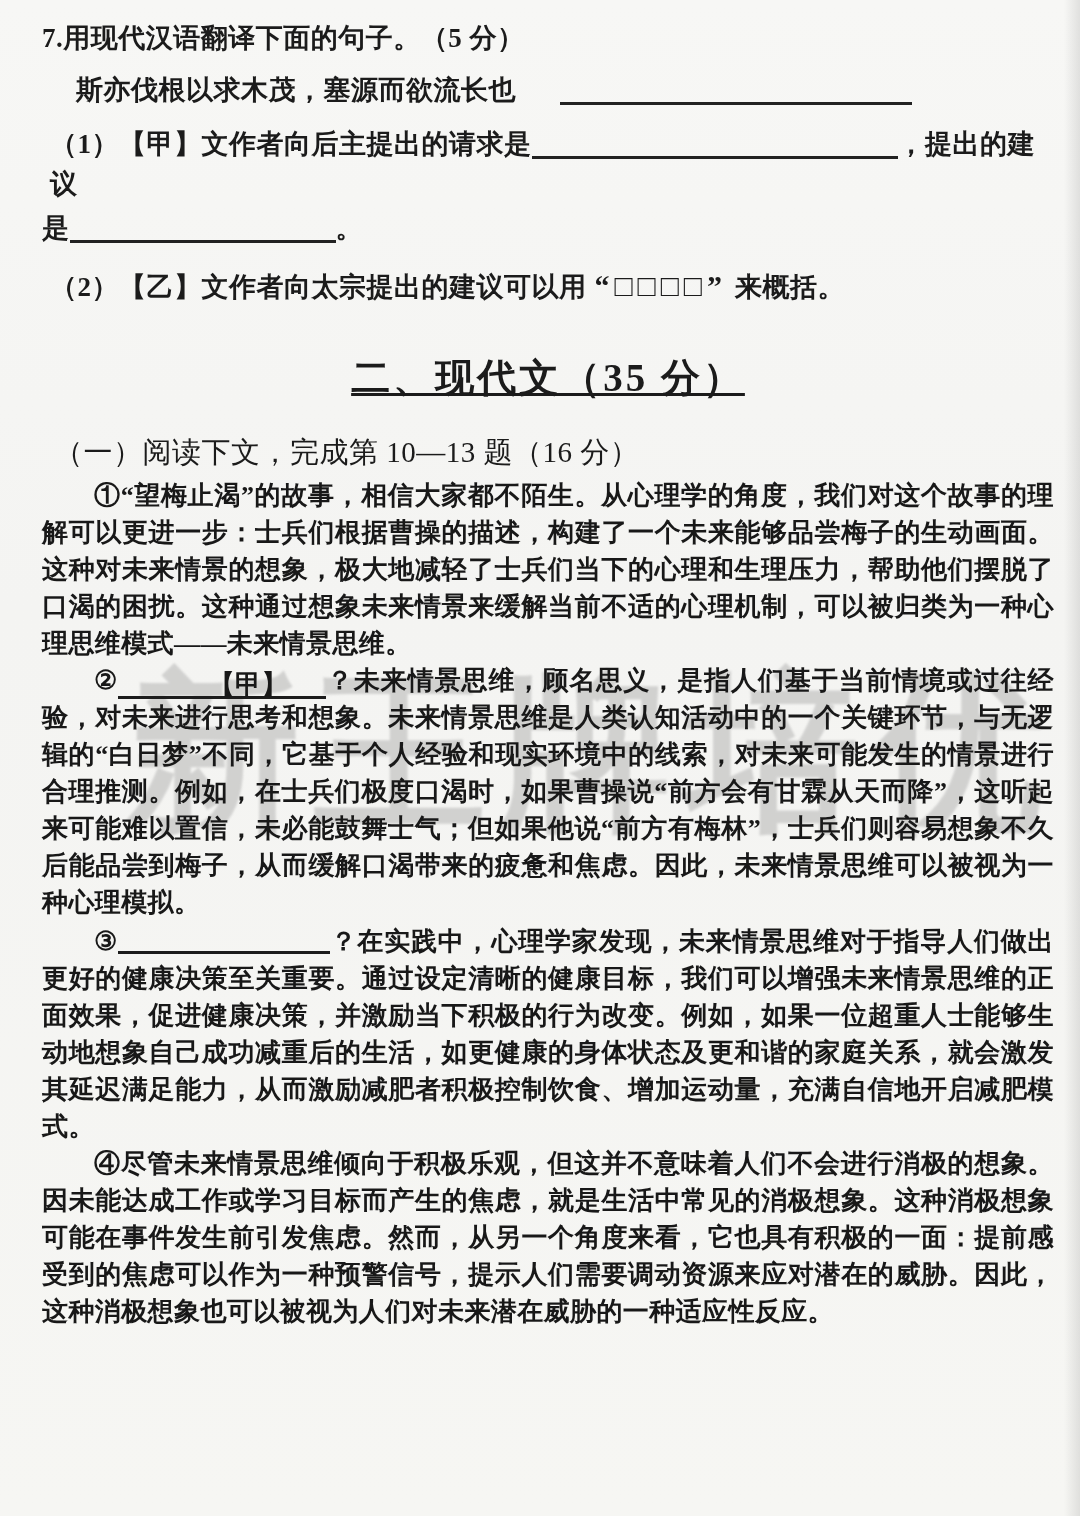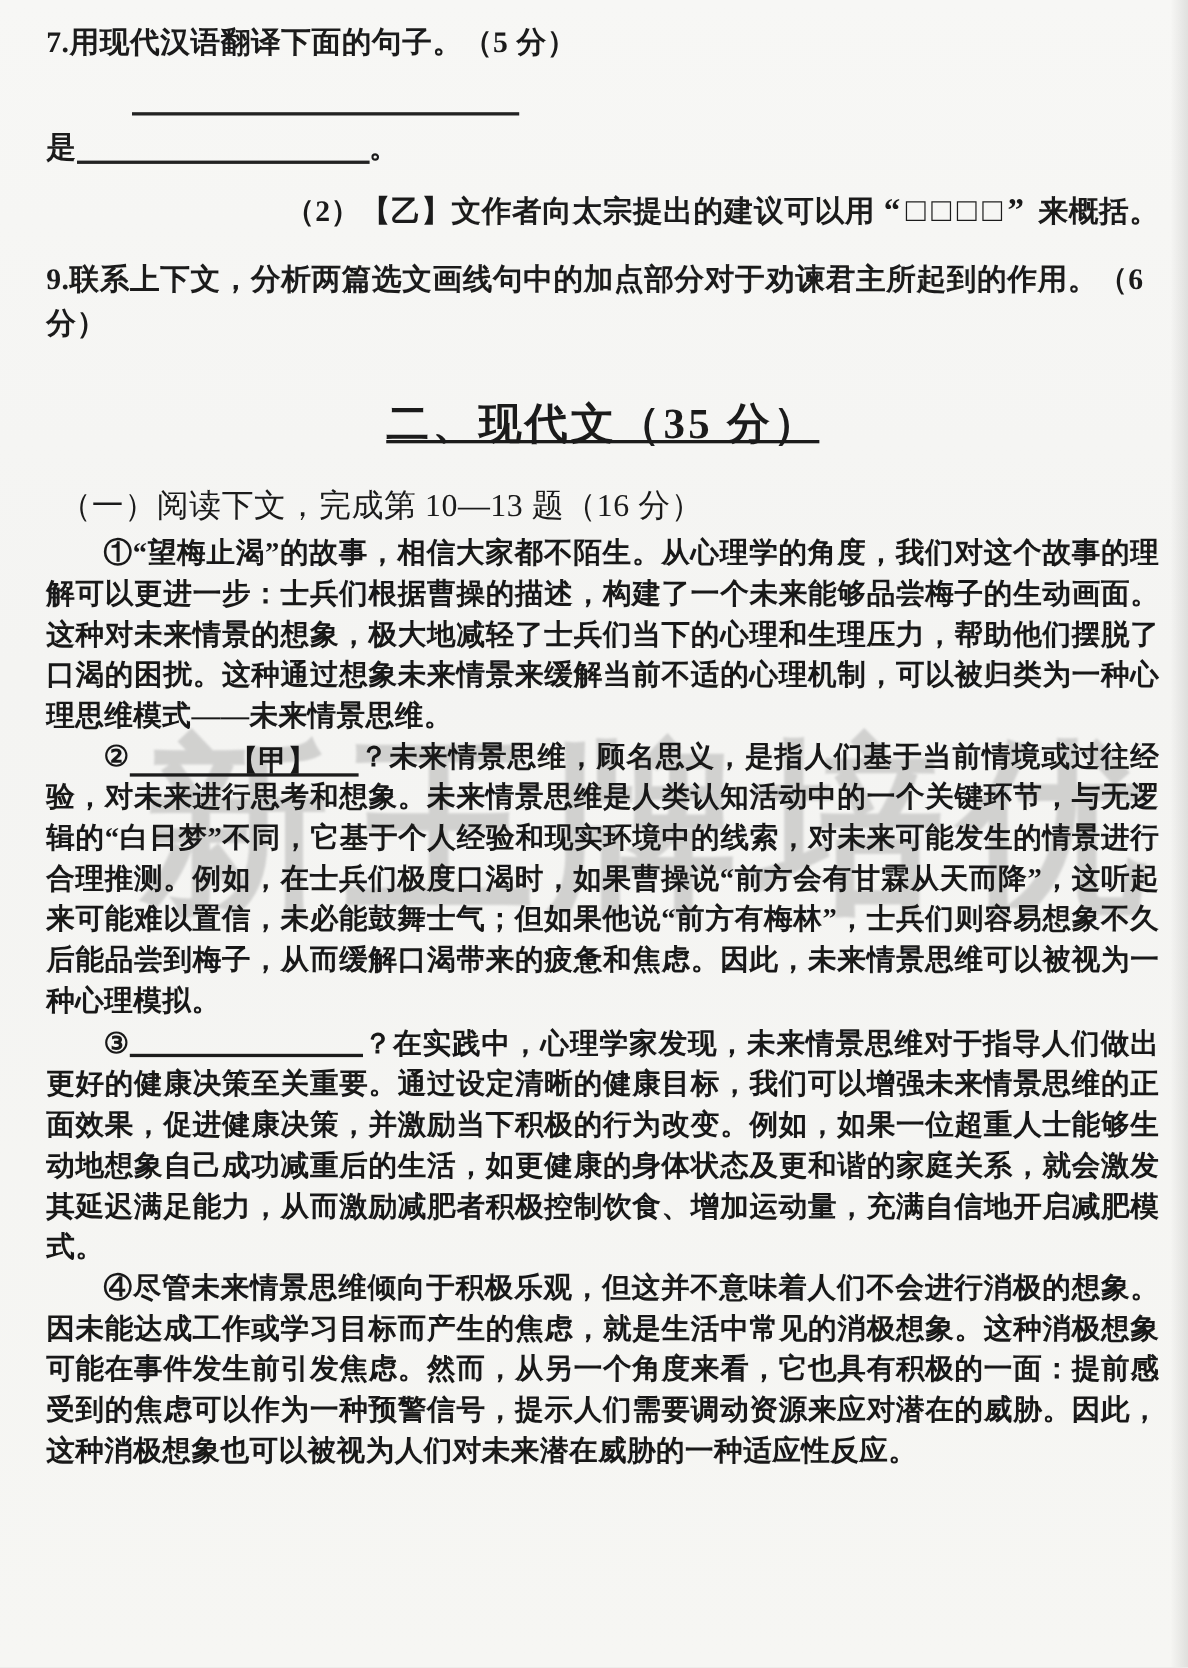--- a/index.html
+++ b/index.html
@@ -29,21 +29,21 @@
     pointer-events:none;user-select:none;
   }
   .qa,.headings,.article{position:relative;z-index:1;}
 
   .line{margin:0;font-size:27px;font-weight:700;line-height:40px;letter-spacing:.5px;}
   .q7{margin-top:6px;}
   .sentence{margin:12px 0 0 34px;}
   .q8{margin-top:16px;}
   .part1{margin:14px 0 0 8px;}
   .part1b{margin:4px 0 0 0;}
-  .part2{margin:18px 0 0 8px;text-align:right;}
+  .part2{margin:18px 0 0 8px;}
   .q9{margin-top:22px;}
 
   .blank{
     display:inline-block;border-bottom:3px solid #222;
     vertical-align:-6px;height:24px;
   }
   .blank-q7{width:352px;margin-left:44px;}
   .blank-p1{width:366px;}
   .blank-p1b{width:266px;}
 
@@ -73,29 +73,29 @@
 </head>
 <body>
 
 <div class="page">
 
   <div class="watermark">新王牌培优</div>
 
   <section class="qa">
     <p class="line q7">7.用现代汉语翻译下面的句子。（5 分）</p>
 
-    <p class="line sentence"><span class="blank blank-q7"></span></p>
+    <p class="line sentence"><span>斯亦伐根以求木茂，塞源而欲流长也</span><span class="blank blank-q7"></span></p>
 
 
+    <p class="line part1"><span>（1）【甲】文作者向后主提出的请求是</span><span class="blank blank-p1"></span><span>，提出的建议</span></p>
 
     <p class="line part1b"><span>是</span><span class="blank blank-p1b"></span><span>。</span></p>
 
     <p class="line part2"><span>（2）【乙】文作者向太宗提出的建议可以用</span><span class="boxes">“□□□□”</span><span>来概括。</span></p>
 
-    <p class="line q9">9.联系上下文，分析两篇选文画线句中的加点部分对于劝谏君主所起到的作用。（6 分）</p>
   </section>
 
   <section class="headings">
     <h1 class="sec-title">二、现代文（35 分）</h1>
     <h2 class="subtitle">（一）阅读下文，完成第 10—13 题（16 分）</h2>
   </section>
 
   <section class="article">
     <p class="para">①“望梅止渴”的故事，相信大家都不陌生。从心理学的角度，我们对这个故事的理解可以更进一步：士兵们根据曹操的描述，构建了一个未来能够品尝梅子的生动画面。这种对未来情景的想象，极大地减轻了士兵们当下的心理和生理压力，帮助他们摆脱了口渴的困扰。这种通过想象未来情景来缓解当前不适的心理机制，可以被归类为一种心理思维模式——未来情景思维。</p>
 

